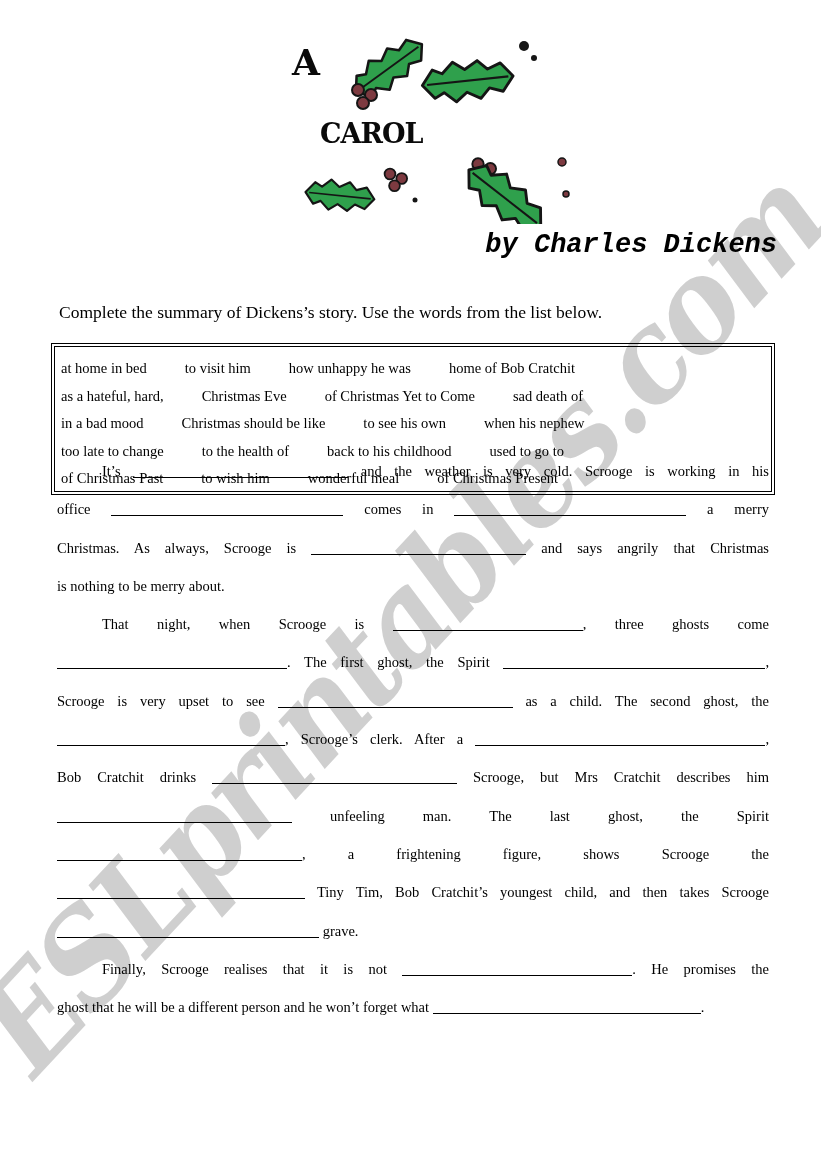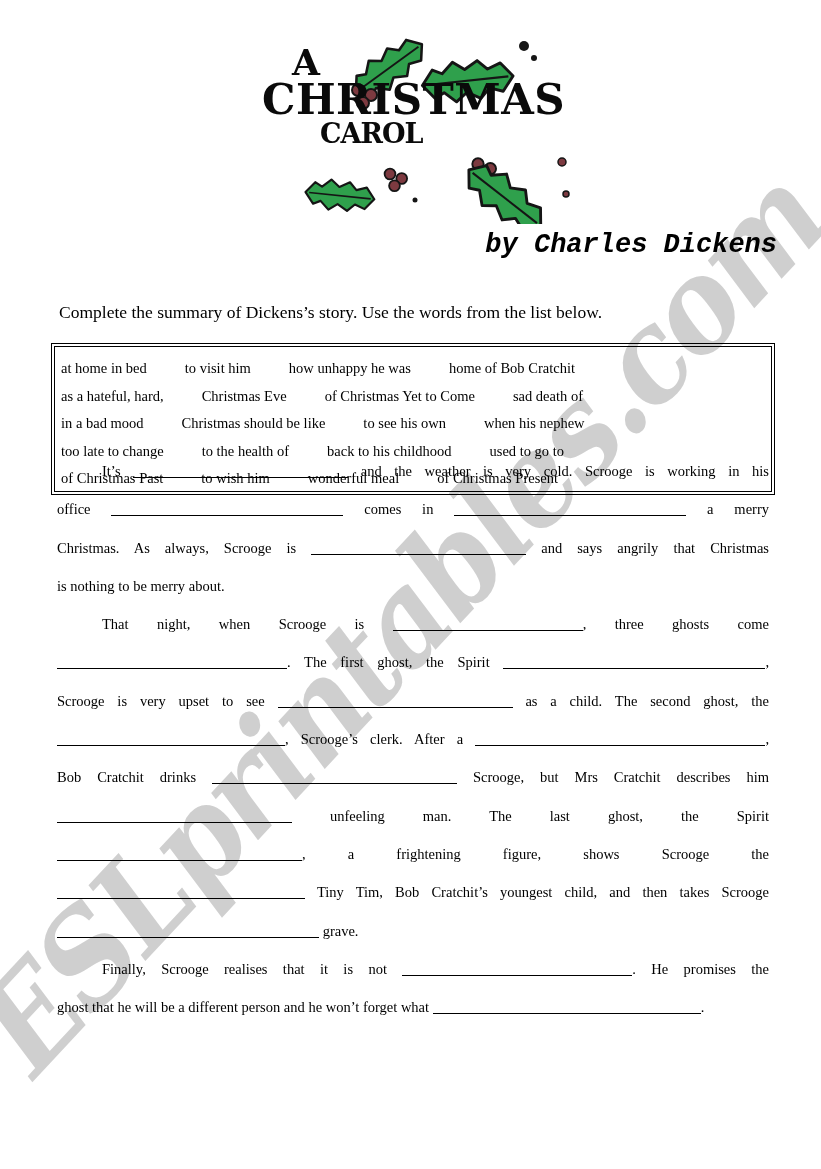--- a/index.html
+++ b/index.html
@@ -111,21 +111,20 @@
 
   <div class="logo">
     <svg class="holly holly-top" width="218" height="94" viewBox="0 0 218 94">
       <use href="#holly-leaf" transform="translate(16,54) rotate(-36) scale(0.85)"></use>
       <use href="#holly-leaf" transform="translate(92,40) rotate(-6) scale(0.95)"></use>
       <use href="#holly-berries" transform="translate(32,68)"></use>
       <circle cx="198" cy="24" r="5" fill="var(--holly-outline)"></circle>
       <circle cx="208" cy="36" r="3" fill="var(--holly-outline)"></circle>
     </svg>
     <div class="logo-text logo-a">A</div>
-    <div class="logo-text logo-christmas">CHRISTMAS</div>
     <div class="logo-text logo-carol">CAROL</div>
     <svg class="holly holly-bl" width="122" height="54" viewBox="0 0 122 54">
       <use href="#holly-leaf" transform="translate(4,16) rotate(6) scale(0.72)"></use>
       <use href="#holly-berries" transform="translate(88,16) scale(0.9)"></use>
       <circle cx="113" cy="42" r="2.5" fill="var(--holly-outline)"></circle>
     </svg>
     <svg class="holly holly-br" width="108" height="92" viewBox="0 0 108 92">
       <use href="#holly-berries" transform="translate(12,32) scale(0.95)"></use>
       <use href="#holly-leaf" transform="translate(16,18) rotate(38) scale(0.95)"></use>
       <circle cx="96" cy="30" r="4" fill="var(--berry-red)" stroke="var(--holly-outline)" stroke-width="1.5"></circle>

